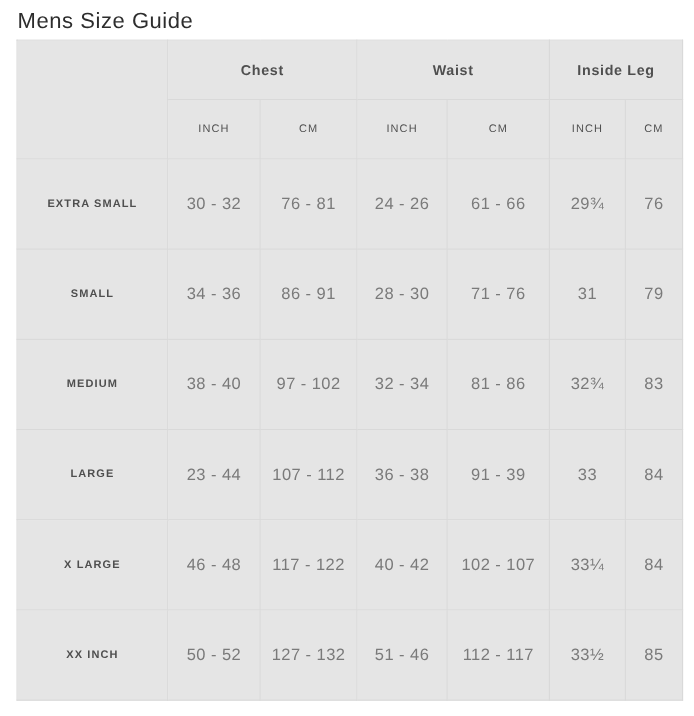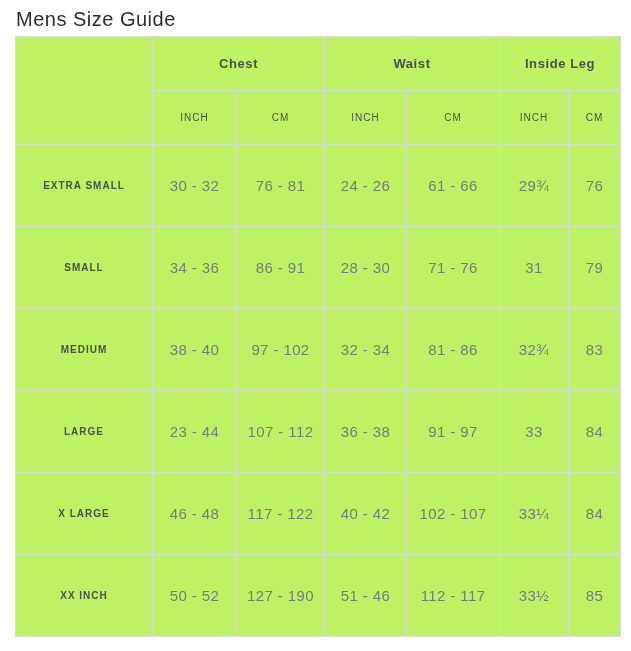--- a/index.html
+++ b/index.html
@@ -25,21 +25,21 @@
     width: 605px;
     margin: 4px 0 0 15px;
     background: #ffffff;
   }
   table.size-guide th,
   table.size-guide td {
     border: 1px solid #d9d9d9;
     text-align: center;
     vertical-align: middle;
     padding: 0;
-    background: #bef264;
+    background: #e5e5e5;
   }
   tr.group-header-row th { height: 53px; }
   tr.unit-header-row th  { height: 53px; }
   tbody tr { height: 82px; }
   .group-label {
     font-size: 13px;
     font-weight: 700;
     color: #4f4f4f;
     letter-spacing: 0.6px;
   }
@@ -119,36 +119,36 @@
       <td class="value">32 - 34</td>
       <td class="value">81 - 86</td>
       <td class="value">32¾</td>
       <td class="value">83</td>
     </tr>
     <tr>
       <th class="size-label">LARGE</th>
       <td class="value">23 - 44</td>
       <td class="value">107 - 112</td>
       <td class="value">36 - 38</td>
-      <td class="value">91 - 97</td>
+      <td class="value">91 - 39</td>
       <td class="value">33</td>
       <td class="value">84</td>
     </tr>
     <tr>
       <th class="size-label">X LARGE</th>
       <td class="value">46 - 48</td>
       <td class="value">117 - 122</td>
       <td class="value">40 - 42</td>
       <td class="value">102 - 107</td>
       <td class="value">33¼</td>
       <td class="value">84</td>
     </tr>
     <tr>
       <th class="size-label">XX INCH</th>
       <td class="value">50 - 52</td>
-      <td class="value">127 - 190</td>
+      <td class="value">127 - 132</td>
       <td class="value">51 - 46</td>
       <td class="value">112 - 117</td>
       <td class="value">33½</td>
       <td class="value">85</td>
     </tr>
   </tbody>
 </table>
 
 </body></html>

